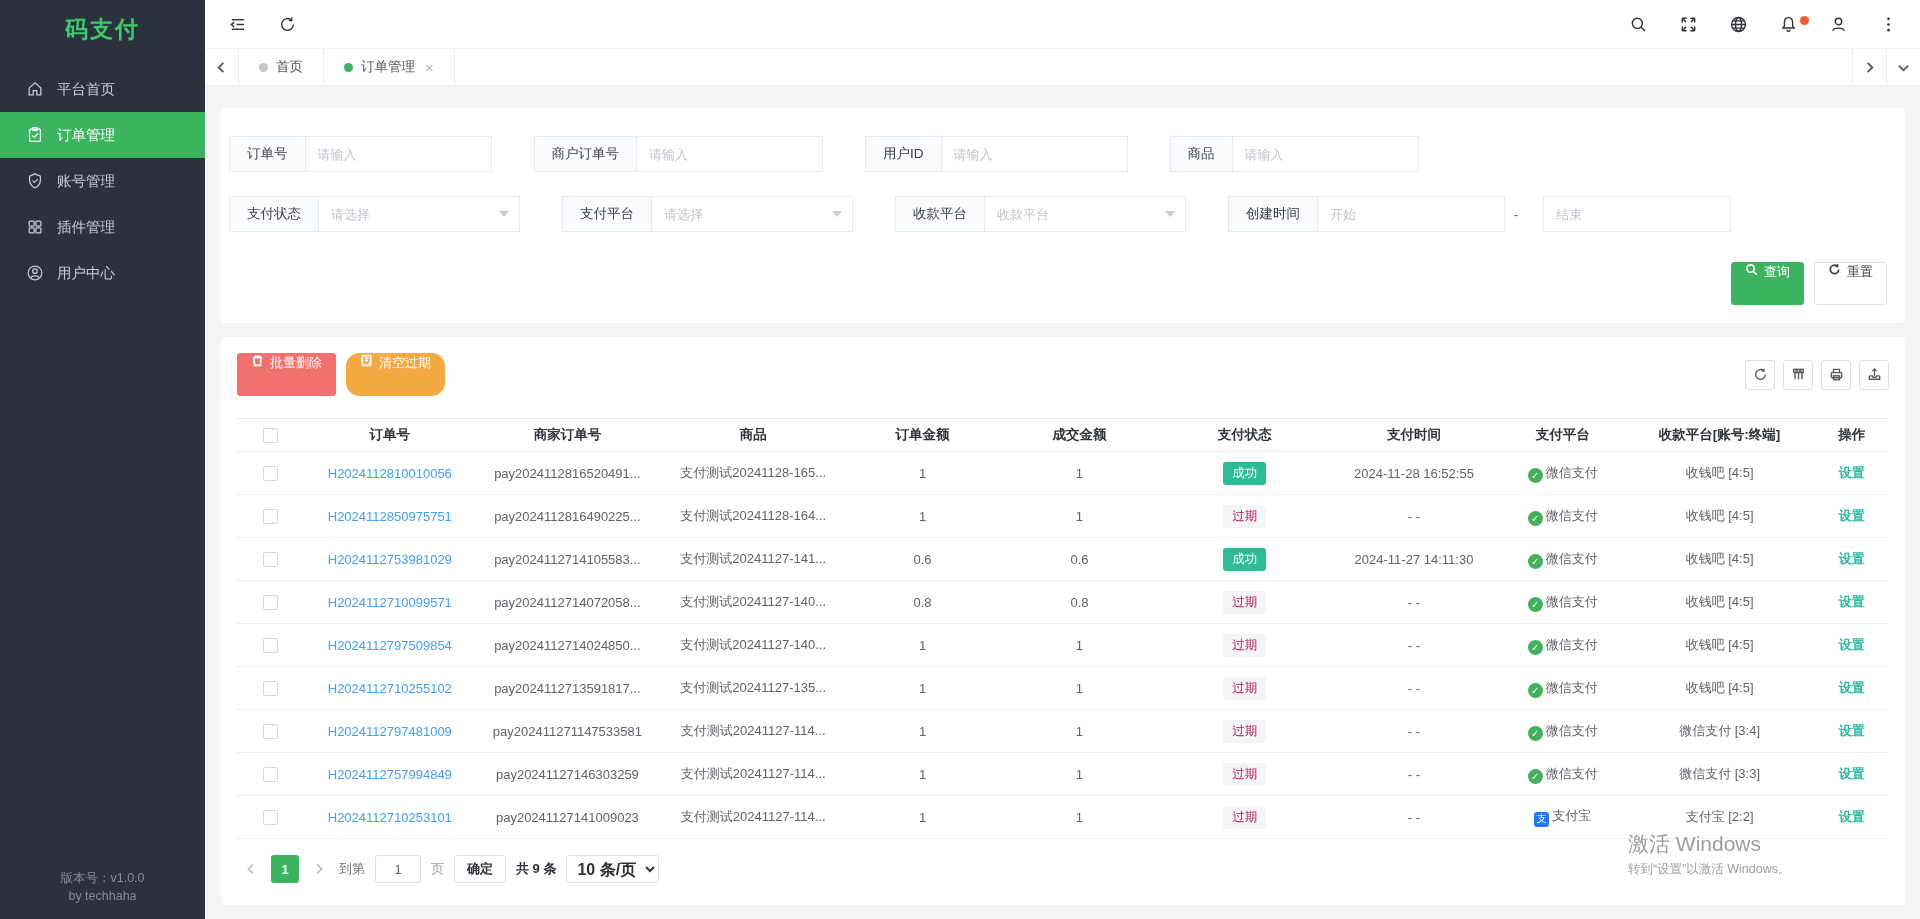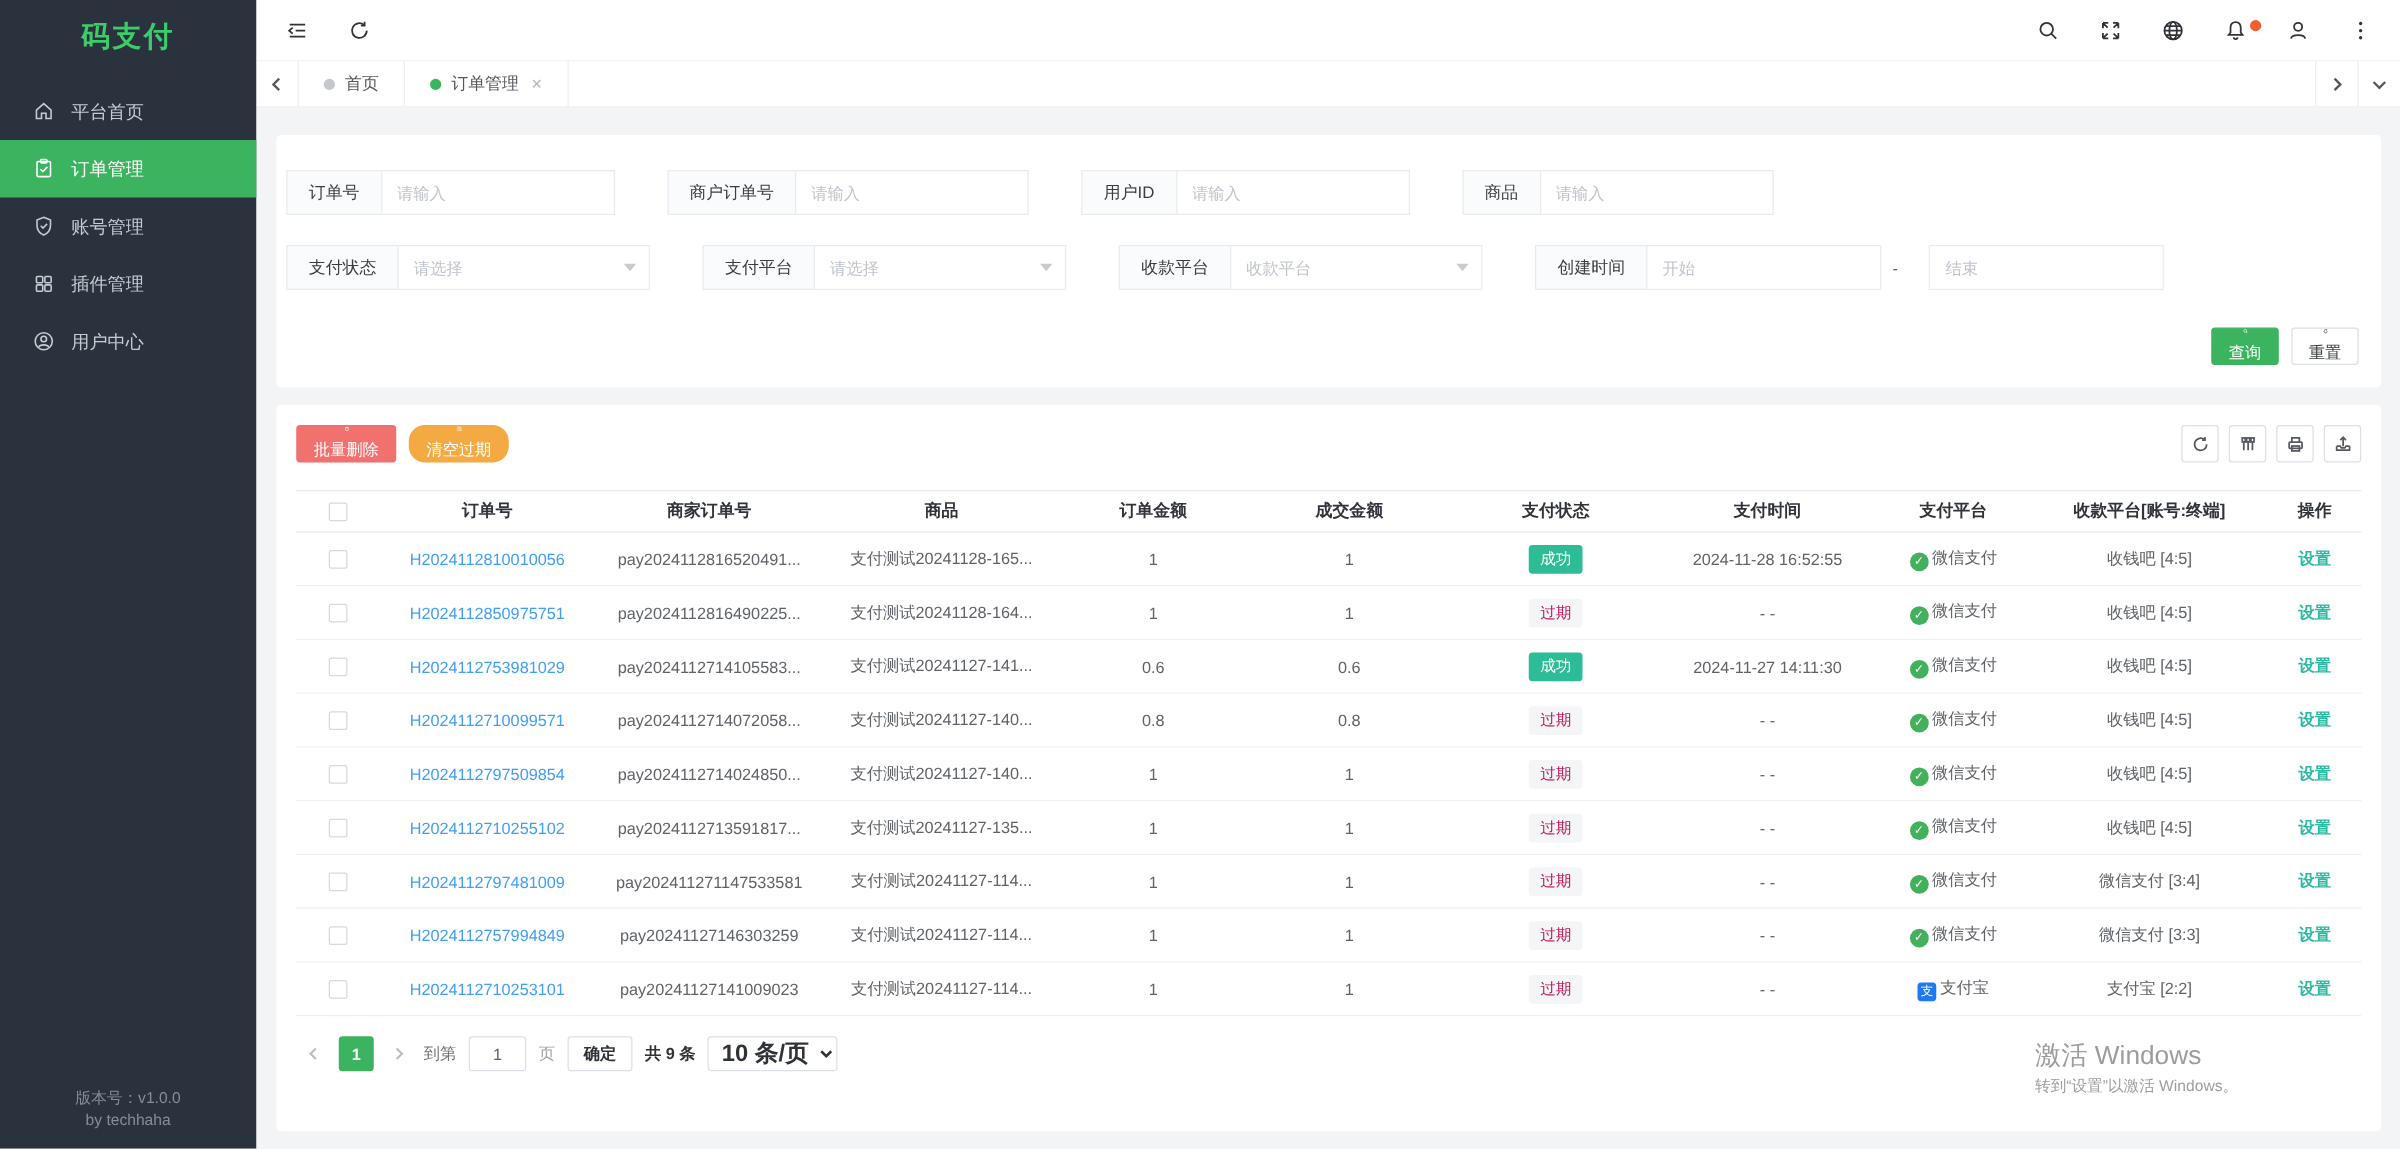--- a/index.html
+++ b/index.html
@@ -49,21 +49,21 @@
   .flabel { background:#fafbfc; border:1px solid #e8ebef; display:flex; align-items:center; padding:0 17px; color:#3a3d42; white-space:nowrap; font-size:13.5px; }
   .fctrl { position:relative; display:flex; align-items:center; border:1px solid #e8ebef; margin-left:-1px; background:#fff; }
   .fctrl input { border:none; outline:none; height:100%; padding:0 12px; font-size:13px; color:#606266; font-family:inherit; background:transparent; }
   .fctrl input::placeholder { color:#c0c4cc; }
   .caret { position:absolute; right:10px; width:0; height:0; border-left:5px solid transparent; border-right:5px solid transparent; border-top:6px solid #c8ccd2; pointer-events:none; }
   .w-input { width:185px; }
   .w-select { width:200px; }
   .date-group .fctrl { width:188px; }
   .date-sep { display:flex; align-items:center; padding:0 9px; color:#606266; }
   .search-btn-row { display:flex; justify-content:flex-end; gap:10px; padding:6px 2px 4px 0; }
-  .btn { display:inline-flex; align-items:center; gap:6px; height:30px; padding:0 13px; border-radius:3px; font-size:13px; cursor:pointer; border:1px solid transparent; background:#fff; color:#3a3d42; font-family:inherit;flex-direction:column; }
+  .btn { display:inline-flex; align-items:flex-start; gap:6px; height:43px; padding:0 13px; border-radius:3px; font-size:13px; cursor:pointer; border:1px solid transparent; background:#fff; color:#3a3d42; font-family:inherit; }
   .btn svg { width:13px; height:13px; stroke:currentColor; fill:none; stroke-width:1.8; }
   .btn-green { background:#3cb45f; border-color:#3cb45f; color:#fff; }
   .btn-plain { border-color:#dcdfe6; }
   .btn-red { background:#f1716f; border-color:#f1716f; color:#fff; }
   .btn-orange { background:#f4a943; border-color:#f4a943; color:#fff;border-radius:13px; }
 
   
   .table-card { flex:1; padding:16px 16px 10px 16px; display:flex; flex-direction:column; position:relative; }
   .table-actions { display:flex; align-items:center; margin-bottom:22px; }
   .table-actions .left { display:flex; gap:10px; }
@@ -85,21 +85,21 @@
   .platform-icon.wechat { background:#43b05c; }
   .platform-icon.alipay { background:#2078f4; border-radius:3px; }
 
   
   .pagination { display:flex; align-items:center; gap:10px; padding:16px 4px 10px 4px; color:#5f6368; }
   .pg-arrow { width:20px; display:flex; align-items:center; justify-content:center; color:#b9bdc4; cursor:pointer; }
   .pg-arrow svg { width:12px; height:12px; stroke:currentColor; fill:none; stroke-width:2; }
   .pg-num { min-width:28px; height:28px; border-radius:3px; background:#3cb45f; color:#fff; display:flex; align-items:center; justify-content:center; font-weight:bold; cursor:pointer; }
   .pg-jump-input { width:46px; height:28px; border:1px solid #dcdfe6; border-radius:3px; text-align:center; font-size:13px; color:#5f6368; outline:none; font-family:inherit; }
   .pg-confirm { height:28px; padding:0 12px; border:1px solid #dcdfe6; border-radius:3px; background:#fff; font-weight:bold; color:#2f3338; cursor:pointer; font-family:inherit; font-size:13px; }
-  .pg-size { height:28px; border:1px solid #dcdfe6; border-radius:3px; padding:0 6px; font-size:19px; color:#2f3338; font-weight:bold; outline:none; background:#fff; font-family:inherit; cursor:pointer; }
+  .pg-size { height:28px; border:1px solid #dcdfe6; border-radius:3px; padding:0 6px; font-size:16px; color:#2f3338; font-weight:bold; outline:none; background:#fff; font-family:inherit; cursor:pointer; }
 
   
   .watermark { position:absolute; left:1628px; top:830px; z-index:5; color:rgba(118,118,118,0.72); pointer-events:none; }
   .watermark .l1 { font-size:21px; }
   .watermark .l2 { font-size:12.5px; margin-top:3px; }
 </style>
 </head>
 <body>
 
 <div class="app">

